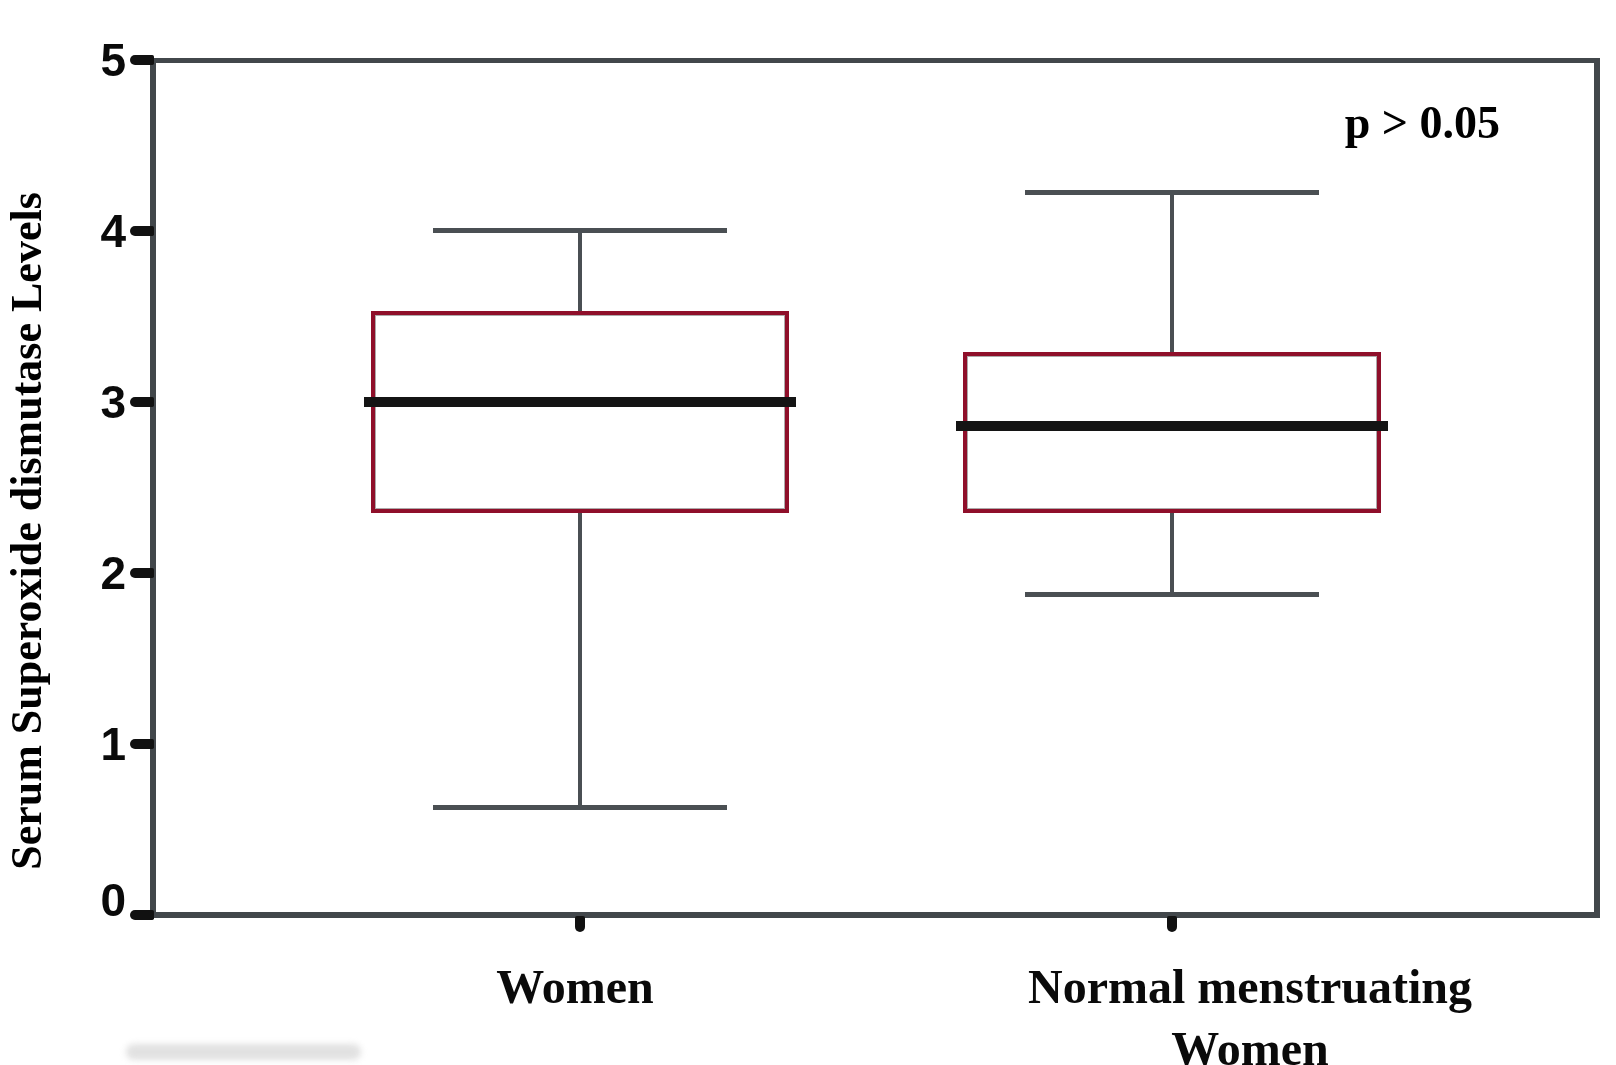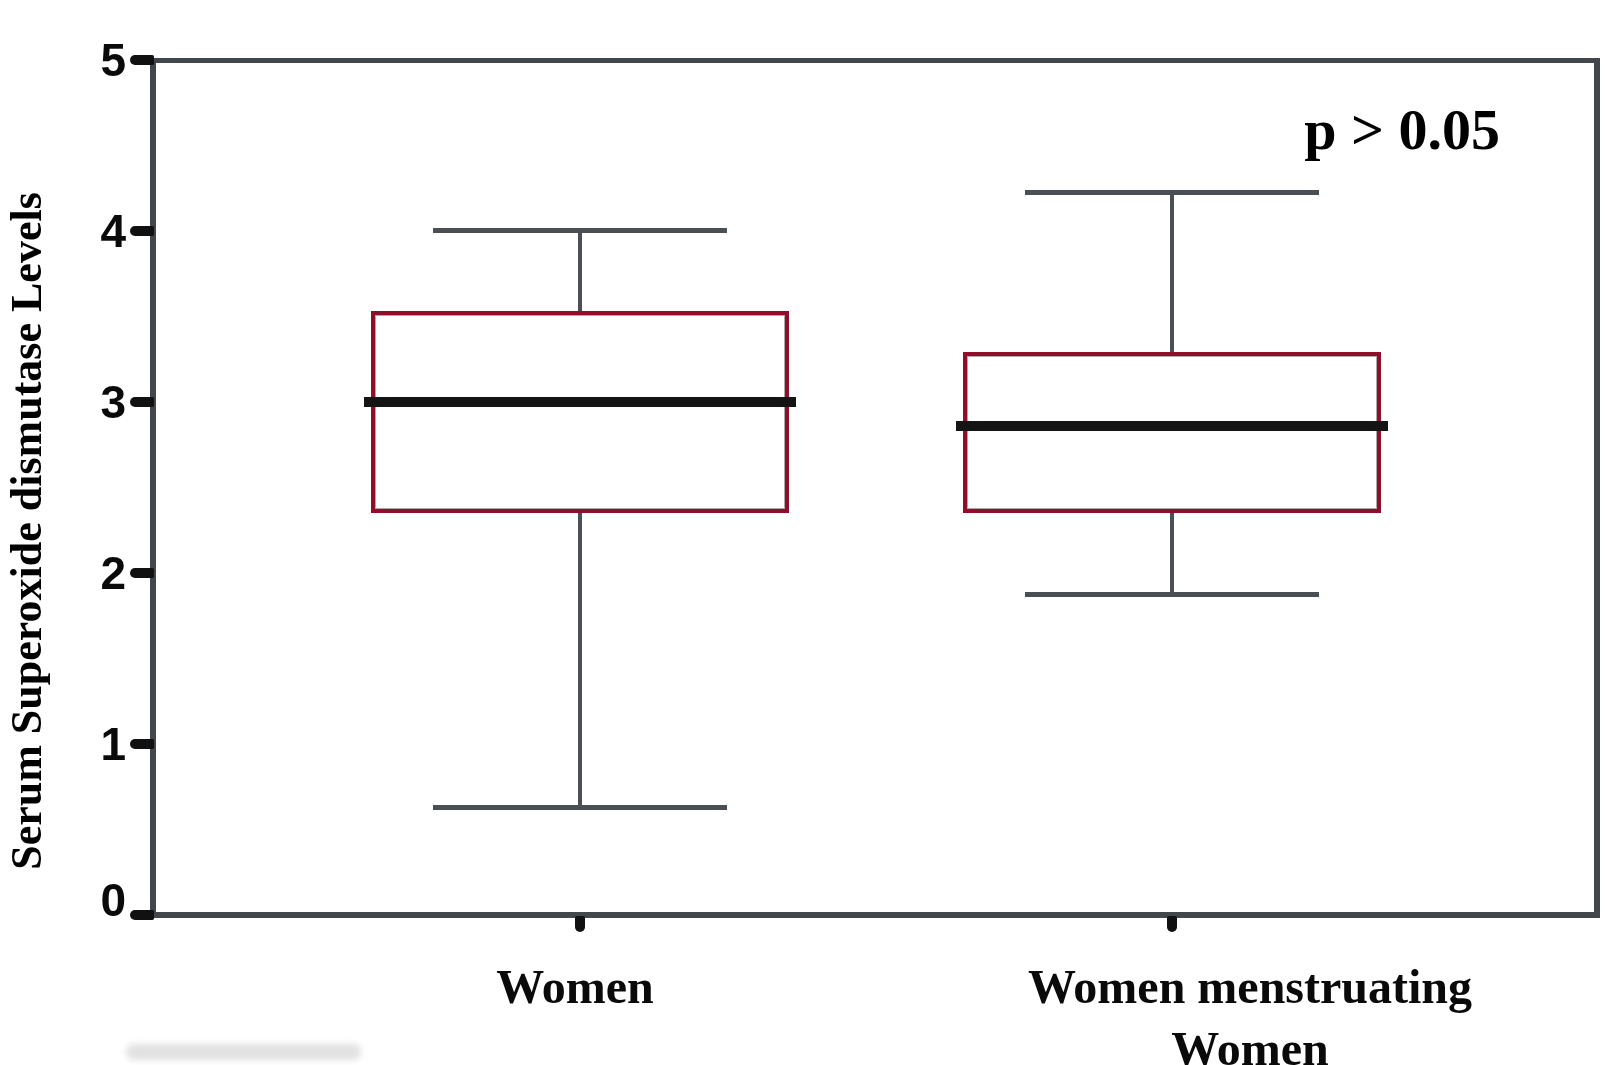--- a/index.html
+++ b/index.html
@@ -5,21 +5,21 @@
   html,body{margin:0;padding:0;background:#ffffff;}
   .screen{position:relative;width:1616px;height:1065px;background:#ffffff;overflow:hidden;
           font-family:"Liberation Serif",serif;}
   .abs{position:absolute;}
   .ytick-label{position:absolute;width:70px;text-align:right;
                font-family:"Liberation Sans",sans-serif;font-weight:700;font-size:46px;
                color:#0a0a0a;line-height:1;}
   .cat-label{position:absolute;text-align:center;font-weight:700;font-size:48px;
              line-height:62px;color:#0a0a0a;font-family:"Liberation Serif",serif;}
   .p-annotation{position:absolute;left:1200px;top:96px;width:300px;text-align:right;
-                font-weight:700;font-size:58px;color:#000;font-family:"Liberation Serif",serif;}
+                font-weight:700;font-size:46px;color:#000;font-family:"Liberation Serif",serif;}
   .y-title{position:absolute;left:-318px;top:500px;width:700px;height:62px;
            transform:rotate(-90deg);transform-origin:50% 50%;text-align:center;
            font-weight:700;font-size:44px;color:#000;white-space:nowrap;
            font-family:"Liberation Serif",serif;}
   .smudge{position:absolute;left:126px;top:1044px;width:235px;height:16px;
           background:#c4c4c4;opacity:.5;filter:blur(3px);border-radius:8px;}
 </style>
 </head>
 <body>
 
@@ -57,20 +57,20 @@
         <div>Women</div>
       </div>
       <div class="abs" style="left: 1170px; top: 193.38px; width: 4px; height: 159.03px; background: rgb(74, 79, 83);"></div>
       <div class="abs" style="left: 1170px; top: 513.15px; width: 4px; height: 80.37px; background: rgb(74, 79, 83);"></div>
       <div class="abs" style="left: 1025px; top: 190.38px; width: 294px; height: 5px; background: rgb(74, 79, 83);"></div>
       <div class="abs" style="left: 1025px; top: 591.52px; width: 294px; height: 5px; background: rgb(74, 79, 83);"></div>
       <div class="abs" style="left: 963px; top: 352.41px; width: 418px; height: 160.74px; border: 4px solid rgb(143, 15, 42); box-sizing: border-box; background: transparent; box-shadow: rgba(20, 10, 12, 0.35) 0px 0px 0px 1px inset;"></div>
       <div class="abs" style="left: 956px; top: 420.94px; width: 432px; height: 10px; background: rgb(20, 20, 20);"></div>
       <div class="abs" style="left: 1167px; top: 916px; width: 10px; height: 16px; background: rgb(17, 17, 17); border-radius: 2px 2px 5px 5px;"></div>
       <div class="cat-label" style="left: 930px; top: 956px; width: 640px; position: absolute;">
-        <div>Women menstruating</div>
+        <div>Normal menstruating</div>
         <div>Women</div>
       </div>
     </div>
 
   <div class="smudge"></div>
 
 </div>
 
 </body></html>

